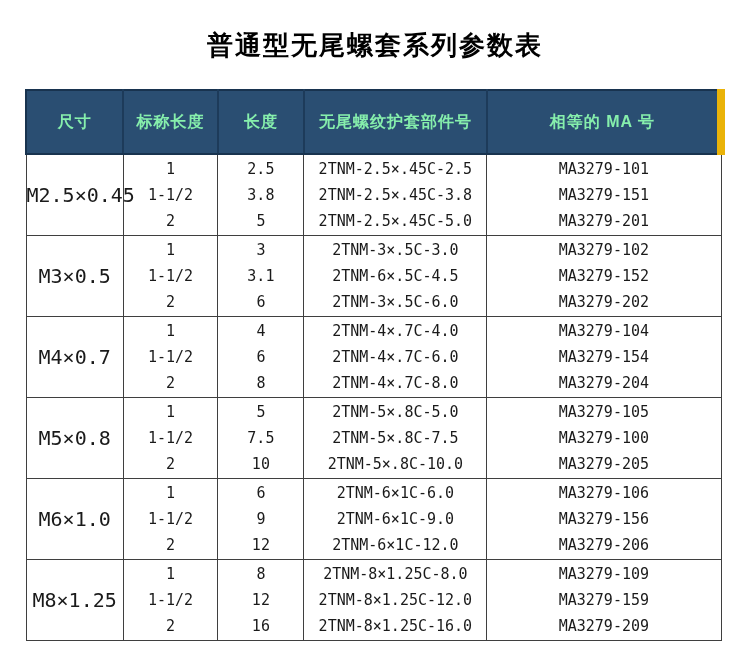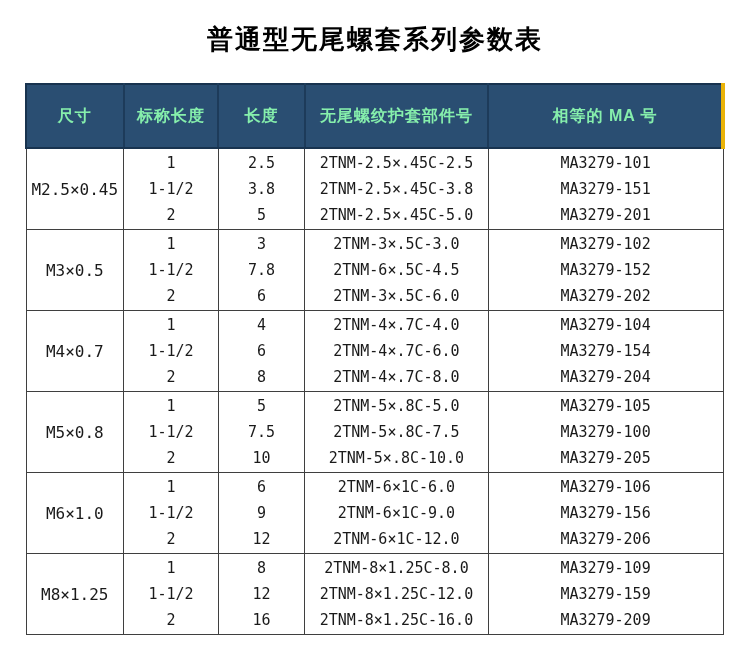--- a/index.html
+++ b/index.html
@@ -5,21 +5,21 @@
   html, body { margin: 0; padding: 0; }
   body {
     width: 750px; height: 664px;
     background: #ffffff;
     font-family: "DejaVu Sans Mono", "Liberation Sans", sans-serif;
     color: #1a1a1a;
   }
   .page { width: 750px; height: 664px; overflow: hidden; }
   .title {
     margin: 0;
-    padding-top: 22px;
+    padding-top: 28px;
     text-align: center;
     font-family: "Liberation Sans", "DejaVu Sans", sans-serif;
     font-size: 26px;
     font-weight: bold;
     letter-spacing: 2px;
     color: #000000;
   }
   table.ptable {
     width: 700px;
     margin: 26px auto 0 25px;
@@ -39,30 +39,30 @@
     font-size: 16px;
     font-weight: bold;
     letter-spacing: 1px;
     border: 2px solid #18334f;
     border-right: 2px solid #1d3b5a;
     border-left: 2px solid #1d3b5a;
     text-align: center;
     vertical-align: middle;
   }
   thead th:first-child { border-left: 2px solid #18334f; }
-  thead th:last-child  { border-right: 4px solid #eab308; }
+  thead th:last-child  { border-right: 8px solid #eab308; }
   tbody td {
     border: 1px solid #3f3f3f;
     height: 80px;
     padding: 0;
     text-align: center;
     vertical-align: middle;
     font-size: 15px;
   }
-  tbody td.size { font-size: 16px; letter-spacing: 0; }
+  tbody td.size { font-size: 20px; letter-spacing: 0; }
   .line {
     height: 26px;
     line-height: 26px;
     white-space: nowrap;
   }
 </style>
 </head>
 <body>
 
 <div class="page">
@@ -113,21 +113,21 @@
 
       <tr>
         <td class="size">M3×0.5</td>
         <td>
           <div class="line">1</div>
           <div class="line">1-1/2</div>
           <div class="line">2</div>
         </td>
         <td>
           <div class="line">3</div>
-          <div class="line">7.8</div>
+          <div class="line">3.1</div>
           <div class="line">6</div>
         </td>
         <td>
           <div class="line">2TNM-3×.5C-3.0</div>
           <div class="line">2TNM-6×.5C-4.5</div>
           <div class="line">2TNM-3×.5C-6.0</div>
         </td>
         <td>
           <div class="line">MA3279-102</div>
           <div class="line">MA3279-152</div>

